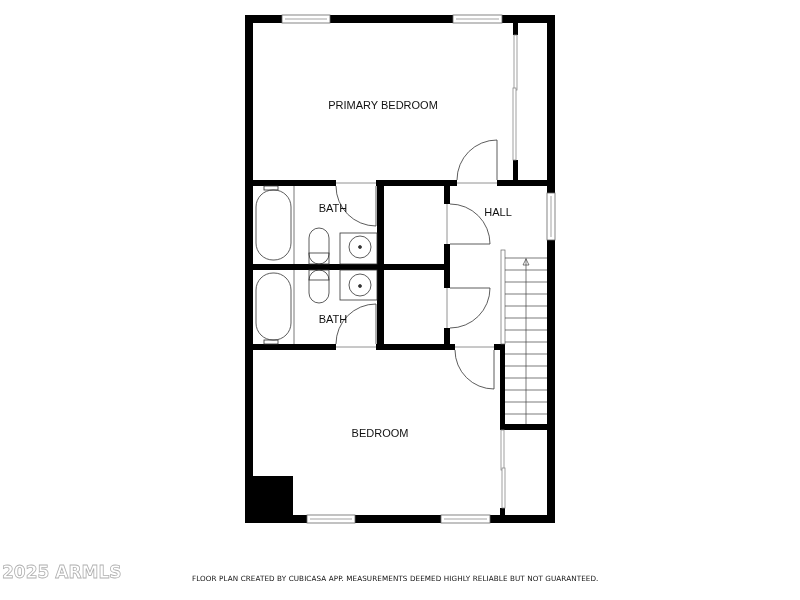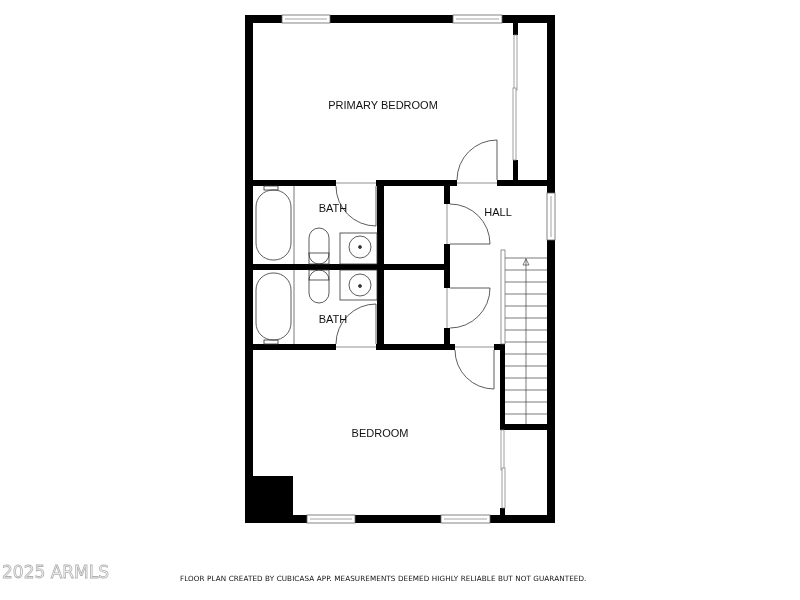--- a/index.html
+++ b/index.html
@@ -1,25 +1,25 @@
 <!DOCTYPE html>
 <html><head>
 <meta charset="utf-8">
 <style>
   html, body { margin: 0; padding: 0; background: #ffffff; }
   body { width: 800px; height: 600px; position: relative; overflow: hidden; font-family: "Liberation Sans", sans-serif; }
   #plan { position: absolute; left: 0; top: 0; width: 800px; height: 600px; }
   .room-label { font-family: "Liberation Sans", sans-serif; font-size: 11px; fill: #111; }
   .watermark {
     position: absolute; left: 2px; top: 562px;
-    font-family: "DejaVu Sans", sans-serif; font-size: 17px; font-weight: 400;
+    font-family: "DejaVu Sans", sans-serif; font-size: 17px; font-weight: 700;
     color: #ffffff; -webkit-text-stroke: 0.8px #b0b0b0; letter-spacing: 0px;
   }
   .disclaimer {
-    position: absolute; left: 180px; top: 574px;
+    position: absolute; left: 192px; top: 574px;
     font-family: "DejaVu Sans", sans-serif; font-size: 7.2px; color: #111;
     letter-spacing: 0.1px; white-space: nowrap;
   }
 </style>
 </head>
 <body>
 
 <svg id="plan" viewBox="0 0 800 600" xmlns="http://www.w3.org/2000/svg">
 
   <g fill="#000">

